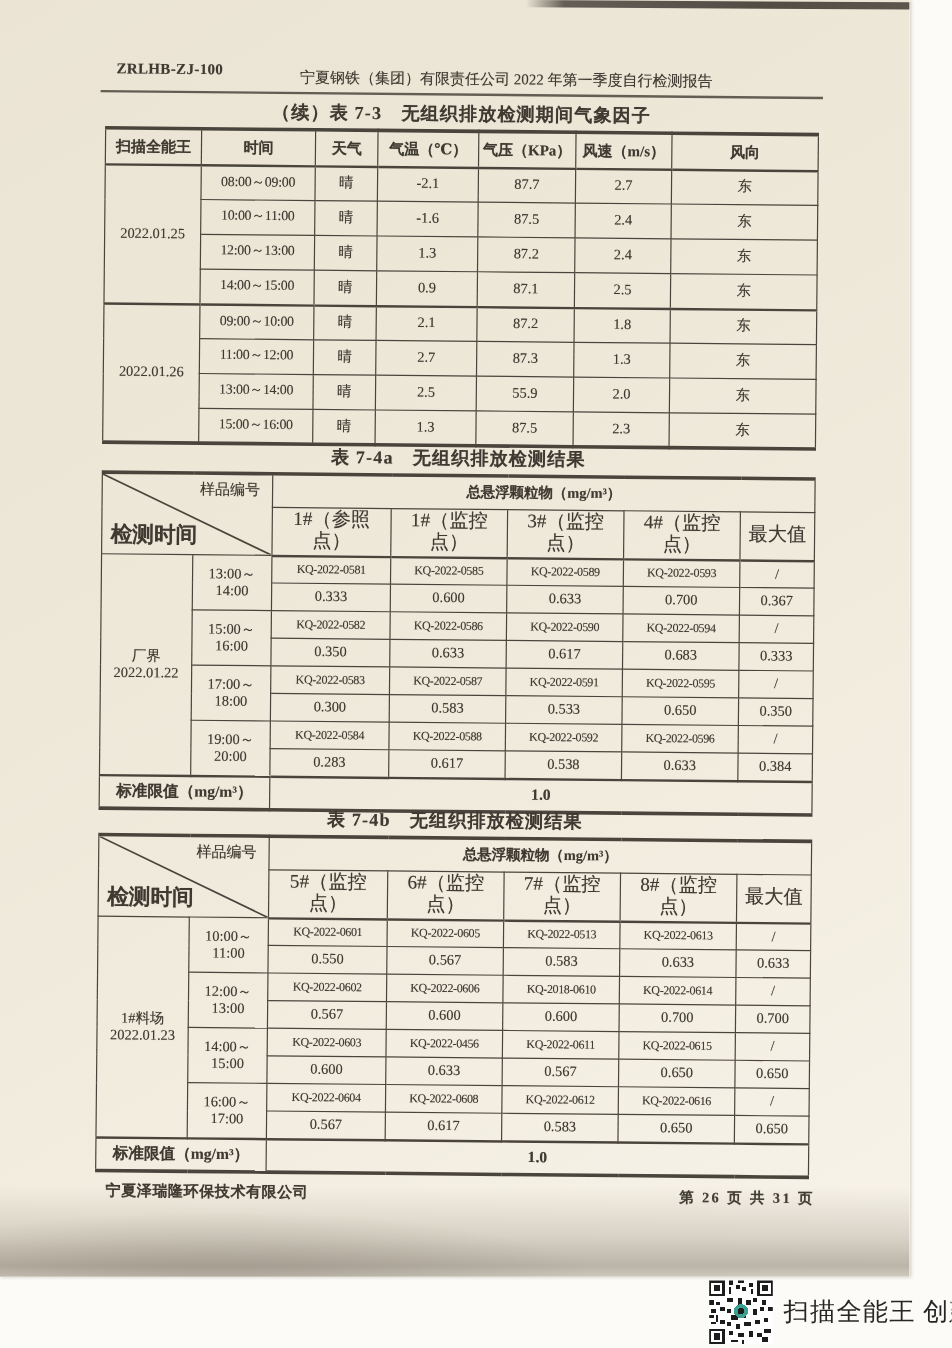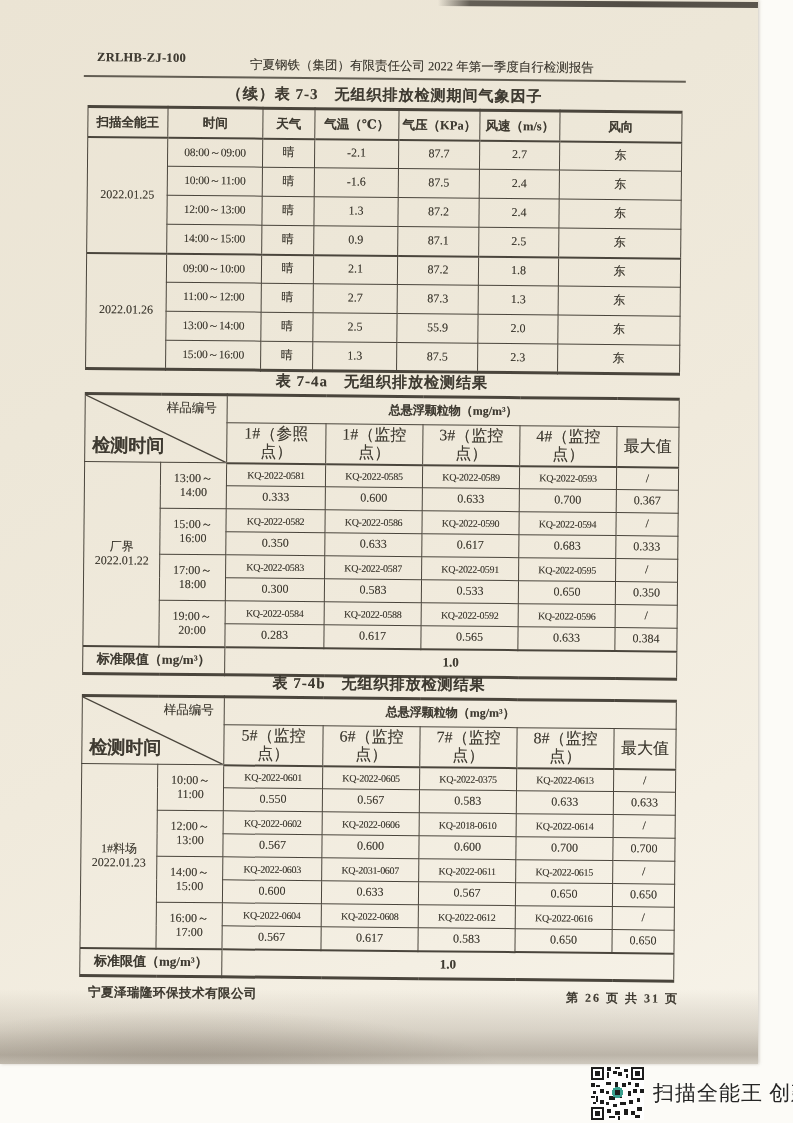--- a/index.html
+++ b/index.html
@@ -269,21 +269,21 @@
 20:00</td>
         <td class="id-cell">KQ-2022-0584</td>
         <td class="id-cell">KQ-2022-0588</td>
         <td class="id-cell">KQ-2022-0592</td>
         <td class="id-cell">KQ-2022-0596</td>
         <td>/</td>
       </tr>
       <tr class="r74">
         <td>0.283</td>
         <td>0.617</td>
-        <td>0.565</td>
+        <td>0.538</td>
         <td>0.633</td>
         <td>0.384</td>
       </tr>
       <tr class="limit">
         <td colspan="2" class="lbl">标准限值（mg/m³）</td>
         <td colspan="5" class="val">1.0</td>
       </tr>
     </tbody>
       </table>
 
@@ -316,21 +316,21 @@
         <td>8#（监控点）</td>
         <td>最大值</td>
       </tr>
       <tr class="r74">
         <td rowspan="8" class="ml">1#料场
 2022.01.23</td>
         <td rowspan="2" class="ml">10:00～
 11:00</td>
         <td class="id-cell">KQ-2022-0601</td>
         <td class="id-cell">KQ-2022-0605</td>
-        <td class="id-cell">KQ-2022-0375</td>
+        <td class="id-cell">KQ-2022-0513</td>
         <td class="id-cell">KQ-2022-0613</td>
         <td>/</td>
       </tr>
       <tr class="r74">
         <td>0.550</td>
         <td>0.567</td>
         <td>0.583</td>
         <td>0.633</td>
         <td>0.633</td>
       </tr>
@@ -347,21 +347,21 @@
         <td>0.567</td>
         <td>0.600</td>
         <td>0.600</td>
         <td>0.700</td>
         <td>0.700</td>
       </tr>
       <tr class="r74">
         <td rowspan="2" class="ml">14:00～
 15:00</td>
         <td class="id-cell">KQ-2022-0603</td>
-        <td class="id-cell">KQ-2031-0607</td>
+        <td class="id-cell">KQ-2022-0456</td>
         <td class="id-cell">KQ-2022-0611</td>
         <td class="id-cell">KQ-2022-0615</td>
         <td>/</td>
       </tr>
       <tr class="r74">
         <td>0.600</td>
         <td>0.633</td>
         <td>0.567</td>
         <td>0.650</td>
         <td>0.650</td>

